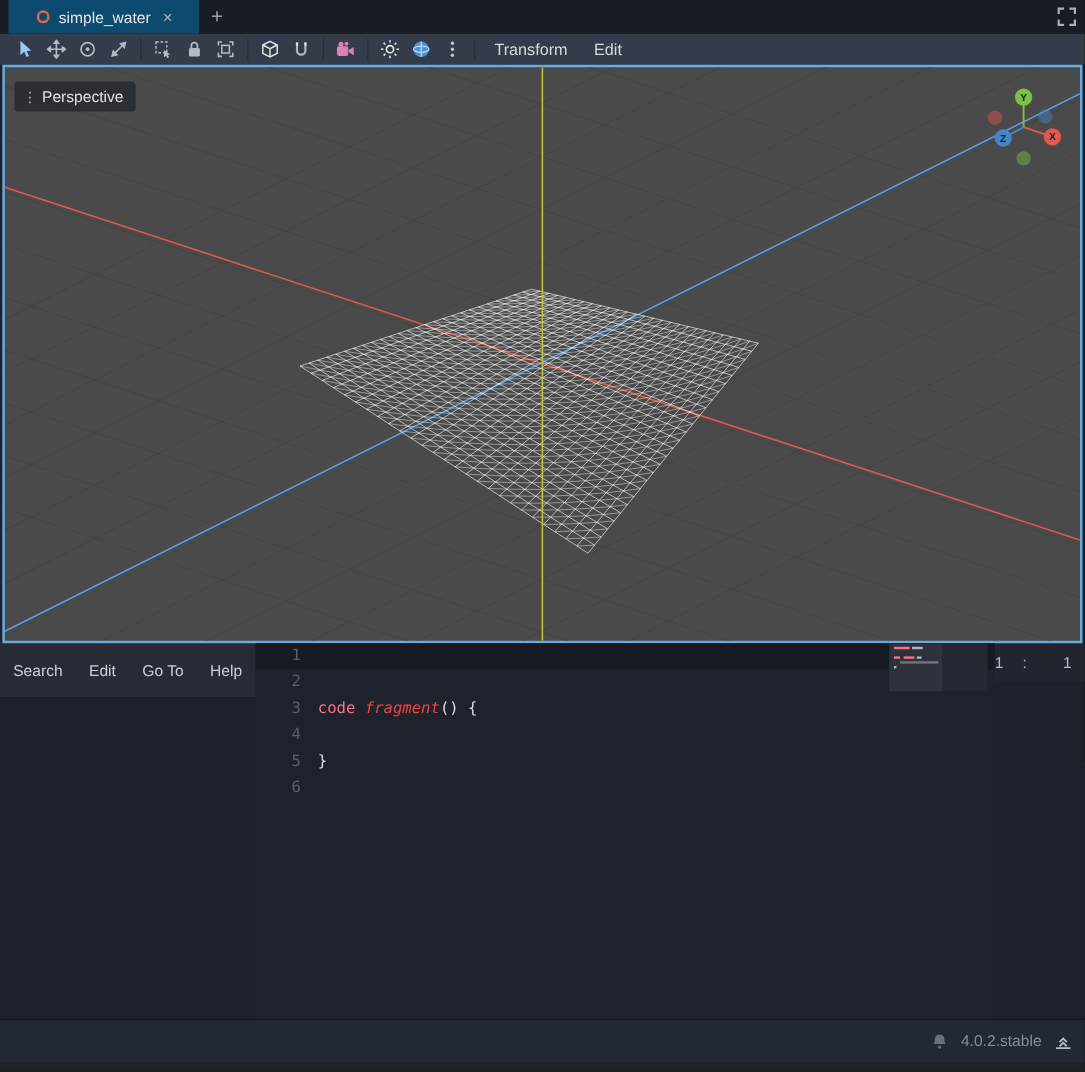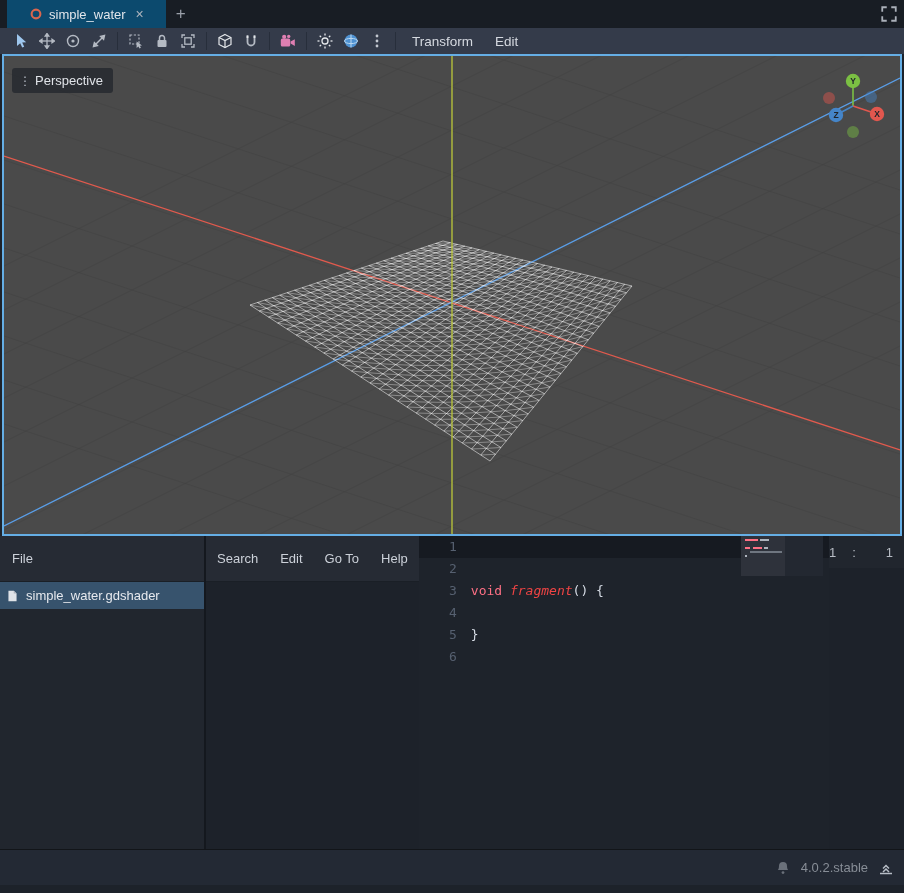--- a/index.html
+++ b/index.html
@@ -975,53 +975,39 @@
           <text x="832" y="62" text-anchor="middle" font-size="8.5" font-family="Liberation Sans, sans-serif" font-weight="bold" fill="#20252b">Z</text>
         </g>
       </svg>
     <div class="persp">
       <span class="pdots">⋮</span>
       <span>Perspective</span>
     </div>
   </div>
 
   <div class="bottom">
-    <div class="filepanel">
-      <div class="panel-menus">
-        <span class="pm-item">File</span>
-      </div>
-      <div class="filelist" id="filelist">
-          <div class="file-item selected">
-            <svg viewBox="0 0 16 16">
-              <path d="M3 1.5 H9.5 L13 5 V14.5 H3 Z" fill="#dfe3e8"></path>
-              <path d="M9.5 1.5 L9.5 5 L13 5" fill="#aeb4bd"></path>
-            </svg>
-            <span>simple_water.gdshader</span>
-          </div>
-        </div>
-    </div>
 
     <div class="editor">
       <div class="panel-menus" id="editor-menus">
           <span class="pm-item">Search</span>
           <span class="pm-item">Edit</span>
           <span class="pm-item">Go To</span>
           <span class="pm-item">Help</span>
         </div>
       <div class="codearea" id="codearea">
         <div class="code-row current">
             <span class="gutter">1</span>
           </div>
           <div class="code-row">
             <span class="gutter">2</span>
             <span class="code-text"></span>
           </div>
           <div class="code-row">
             <span class="gutter">3</span>
-            <span class="code-text"><span class="seg-keyword">void</span><span class="seg-plain"> </span><span class="seg-function">fragment</span><span class="seg-plain">() {</span></span>
+            <span class="code-text"><span class="seg-keyword">code</span><span class="seg-plain"> </span><span class="seg-function">fragment</span><span class="seg-plain">() {</span></span>
           </div>
           <div class="code-row">
             <span class="gutter">4</span>
           </div>
           <div class="code-row">
             <span class="gutter">5</span>
             <span class="code-text"><span class="seg-plain">}</span></span>
           </div>
           <div class="code-row">
             <span class="gutter">6</span>

